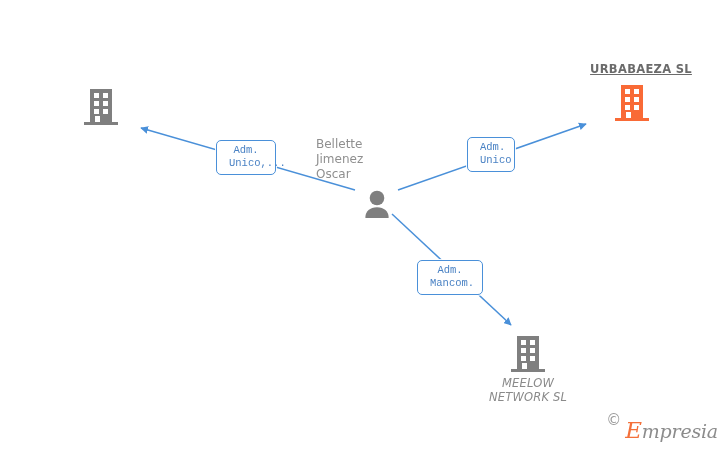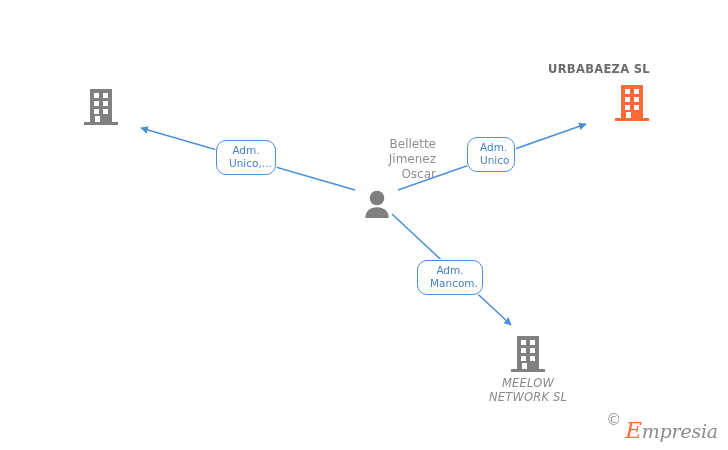--- a/index.html
+++ b/index.html
@@ -37,48 +37,49 @@
     white-space: pre-line;
     user-select: none;
   }
   .node-label.focus {
     color: #6b6b6b;
     font-weight: bold;
     letter-spacing: .3px;
   }
   .person-label {
     position: absolute;
-    text-align: right;
+    text-align: left;
     color: #8f8f8f;
     font-size: 12px;
     line-height: 15px;
     white-space: pre-line;
     user-select: none;
   }
 
   
   .icon-wrap {
     position: absolute;
   }
 
   
   .edge-label {
     position: absolute;
     box-sizing: border-box;
     background: #ffffff;
     border: 1.4px solid #4a90d9;
-    border-radius: 10px;
+    border-radius: 5px;
     color: #4a82c4;
     font-size: 10.5px;
     line-height: 13px;
     text-align: center;
     padding: 3px 12px 4px;
     white-space: pre-line;
     user-select: none;
     box-shadow: 0 0 0 1px rgba(255,255,255,.9);
+    font-family: Liberation Mono, monospace;
   }
 
   
   #watermark {
     position: absolute;
     right: 10px;
     bottom: 8px;
     display: flex;
     align-items: center;
     gap: 4px;
@@ -134,21 +135,21 @@
         <rect x="19" y="6" width="5" height="5"></rect>
         <rect x="10" y="14" width="5" height="5"></rect>
         <rect x="19" y="14" width="5" height="5"></rect>
         <rect x="10" y="22" width="5" height="5"></rect>
         <rect x="19" y="22" width="5" height="5"></rect>
         <rect x="11" y="29" width="5" height="6"></rect>
       </g>
     </svg>
   </div>
 
-  <div class="node-label focus" style="left:526px; top:62px; width:146px;">URBABAEZA SL</div>
+  <div class="node-label focus" style="left:568px; top:62px; width:146px;text-decoration:underline;">URBABAEZA SL</div>
 
   <div class="icon-wrap" style="left:615px; top:83px;">
     <svg width="34" height="40" viewBox="0 0 34 40" xmlns="http://www.w3.org/2000/svg">
       <g fill="#f96a36">
         <rect x="6" y="2" width="22" height="33"></rect>
         <rect x="0" y="35" width="34" height="3"></rect>
       </g>
       <g fill="#ffffff">
         <rect x="10" y="6" width="5" height="5"></rect>
         <rect x="19" y="6" width="5" height="5"></rect>

